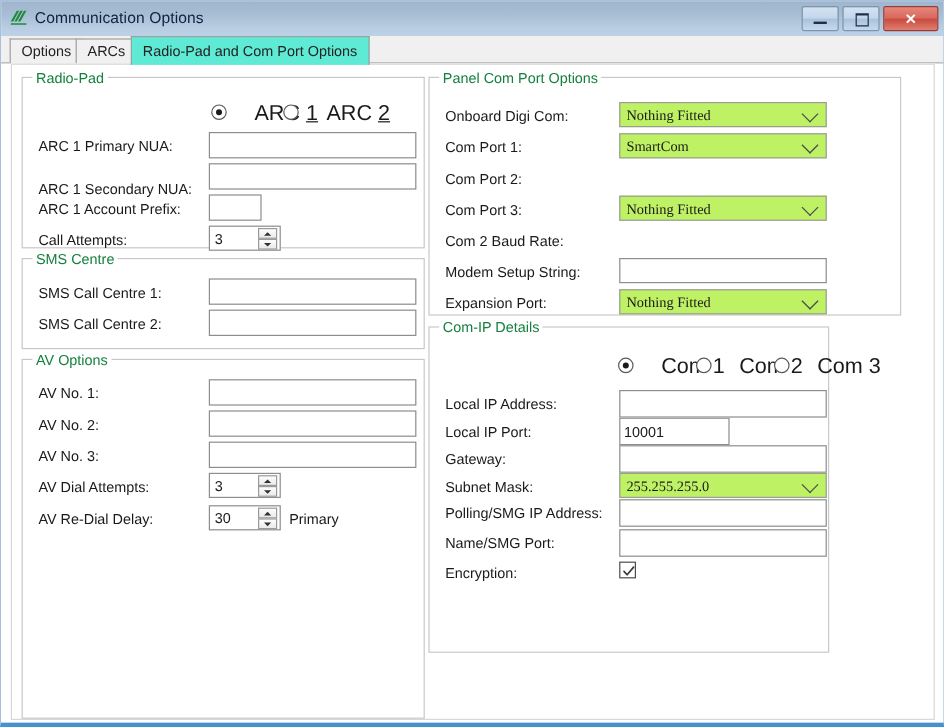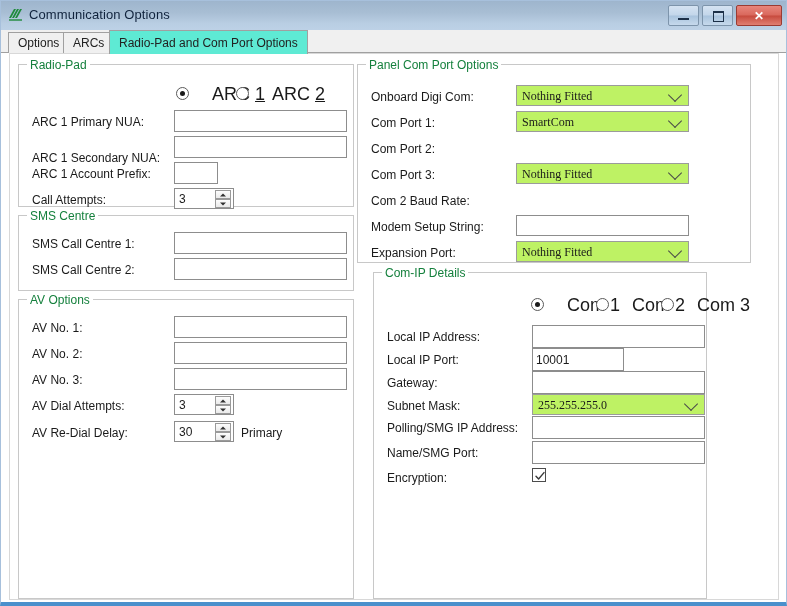--- a/index.html
+++ b/index.html
@@ -413,21 +413,21 @@
         <div class="lbl" style="left:13px; top:155px;">Modem Setup String:</div>
         <input class="tbox" style="left: 158px; top: 150px; width: 173px; height: 21px;" type="text" value="">
 
         <div class="lbl" style="left:13px; top:181px;">Expansion Port:</div>
         <div class="combo" style="left:158px; top:176px; width:173px; height:21px;">
           <div class="ctext">Nothing Fitted</div>
           <div class="chev"></div>
         </div>
       </div>
 
-      <div class="group" style="left:347px; top:218px; width:334px; height:327px;margin-left:16px;">
+      <div class="group" style="left:347px; top:218px; width:334px; height:272px;">
         <div class="legend">Com-IP Details</div>
 
         <div class="radio on" style="left:157px; top:25px;">
           <span class="ring"></span>
           <span>Com 1</span>
         </div>
         <div class="radio" style="left:222px; top:25px;">
           <span class="ring"></span>
           <span>Com 2</span>
         </div>

